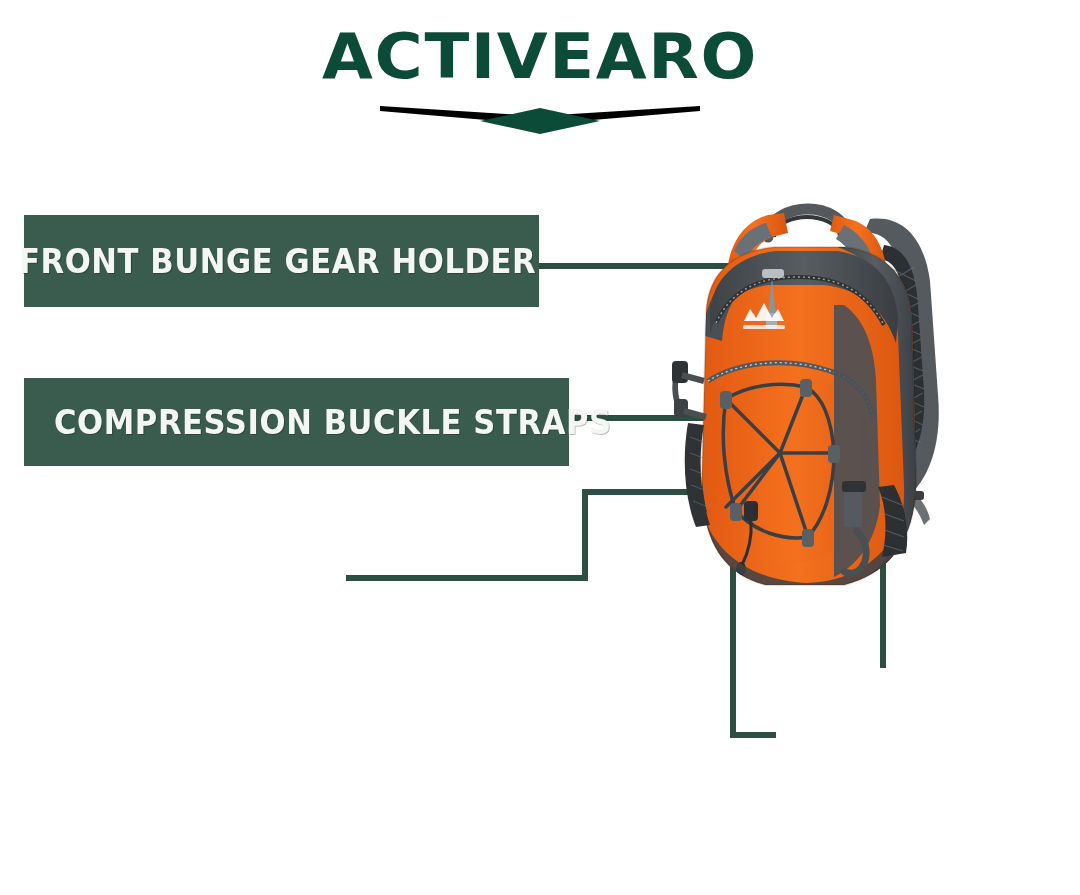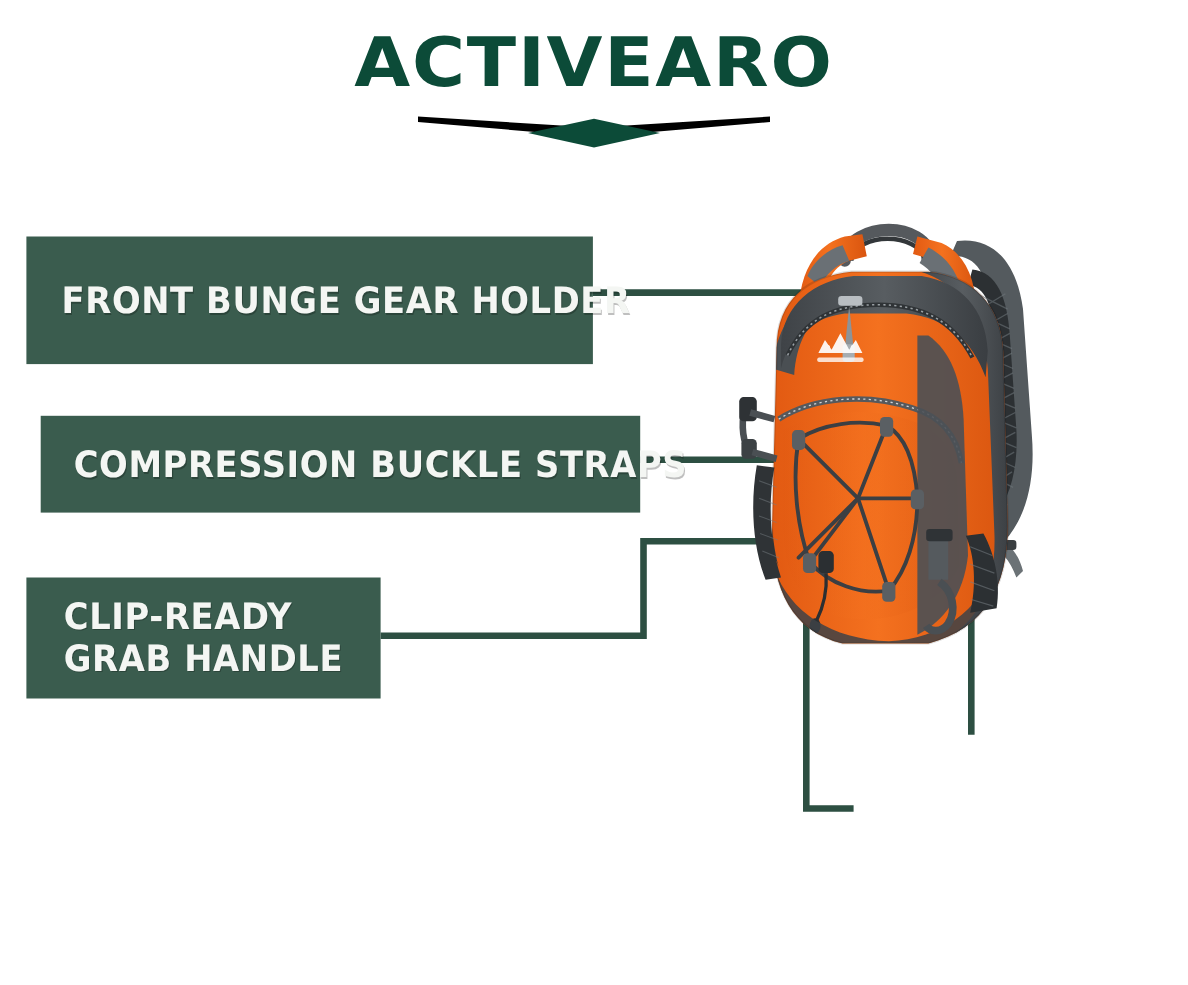--- a/index.html
+++ b/index.html
@@ -45,24 +45,24 @@
     font-weight:700;
     letter-spacing:0.6px;
     text-shadow:1px 1px 0 rgba(0,0,0,0.25);
   }
   .callout .line {
     white-space:nowrap;
     transform:scaleX(0.93);
     transform-origin:left center;
   }
 
-  #callout-1 { left:24px;  top:215px; width:515px;  height:116px;  padding-left:32px; }
+  #callout-1 { left:24px;  top:215px; width:515px;  height:92px;  padding-left:32px;align-items:center; }
   #callout-1 .line { font-size:33px; }
 
-  #callout-2 { left:37px;  top:378px; width:545px;  height:88px;  padding-left:30px; }
+  #callout-2 { left:24px;  top:378px; width:545px;  height:88px;  padding-left:30px; }
   #callout-2 .line { font-size:33px; }
 
   #callout-3 { left:24px;  top:525px; width:322px;  height:110px; padding-left:34px; }
   #callout-3 .line { font-size:33px; line-height:1.16; }
 
   #callout-4 { left:770px; top:665px; width:276px;  height:122px; padding-left:30px; }
   #callout-4 .line { font-size:31px; line-height:1.2; }
 
   
   #backpack { position:absolute; left:648px; top:185px; width:340px; height:440px; }
@@ -287,19 +287,15 @@
   </svg>
 
   <div class="callout" id="callout-1">
     <span class="line">FRONT BUNGE GEAR HOLDER</span>
   </div>
 
   <div class="callout" id="callout-2">
     <span class="line">COMPRESSION BUCKLE STRAPS</span>
   </div>
 
-  <div class="callout" id="callout-3">
-    <span class="line">CLIP-READY</span>
-    <span class="line">GRAB HANDLE</span>
-  </div>
 
 
 </div>
 
 </body></html>

